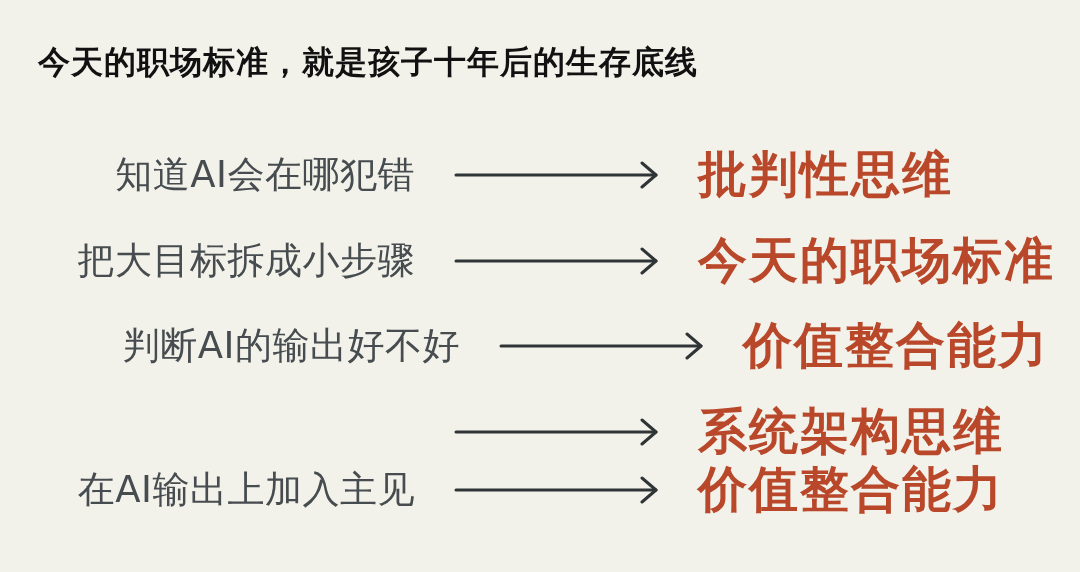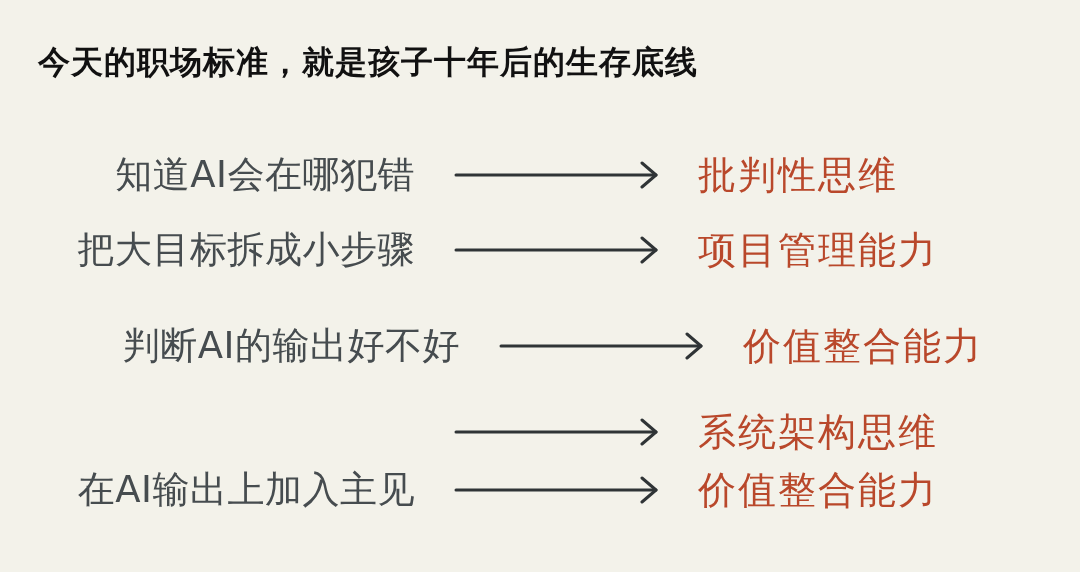--- a/index.html
+++ b/index.html
@@ -57,22 +57,22 @@
       top: 16px;
       width: 208px;
       height: 28px;
     }
     .right-text {
       position: absolute;
       left: 698px;
       top: 0;
       height: 60px;
       line-height: 60px;
-      font-size: 38px;
-      font-weight: normal;
+      font-size: 49px;
+      font-weight: bold;
       color: #b9482b;
       white-space: nowrap;
       letter-spacing: 2px;
     }
   </style>
 </head>
 <body>
 
 <div class="title">今天的职场标准，就是孩子十年后的生存底线</div>
 
@@ -80,27 +80,27 @@
 
   <div class="row" style="top:145px;">
     <span class="left-text">知道AI会在哪犯错</span>
     <svg class="arrow" viewBox="0 0 208 28">
       <line x1="2" y1="14" x2="202" y2="14" stroke="#2f3436" stroke-width="3" stroke-linecap="round"></line>
       <polyline points="188,2 202,14 188,26" fill="none" stroke="#2f3436" stroke-width="3" stroke-linecap="round" stroke-linejoin="round"></polyline>
     </svg>
     <span class="right-text">批判性思维</span>
   </div>
 
-  <div class="row" style="top:220px;">
+  <div class="row" style="top:231px;">
     <span class="left-text">把大目标拆成小步骤</span>
     <svg class="arrow" viewBox="0 0 208 28">
       <line x1="2" y1="14" x2="202" y2="14" stroke="#2f3436" stroke-width="3" stroke-linecap="round"></line>
       <polyline points="188,2 202,14 188,26" fill="none" stroke="#2f3436" stroke-width="3" stroke-linecap="round" stroke-linejoin="round"></polyline>
     </svg>
-    <span class="right-text">项目管理能力</span>
+    <span class="right-text">今天的职场标准</span>
   </div>
 
   <div class="row" style="top:316px;margin-left:45px;">
     <span class="left-text">判断AI的输出好不好</span>
     <svg class="arrow" viewBox="0 0 208 28">
       <line x1="2" y1="14" x2="202" y2="14" stroke="#2f3436" stroke-width="3" stroke-linecap="round"></line>
       <polyline points="188,2 202,14 188,26" fill="none" stroke="#2f3436" stroke-width="3" stroke-linecap="round" stroke-linejoin="round"></polyline>
     </svg>
     <span class="right-text">价值整合能力</span>
   </div>

